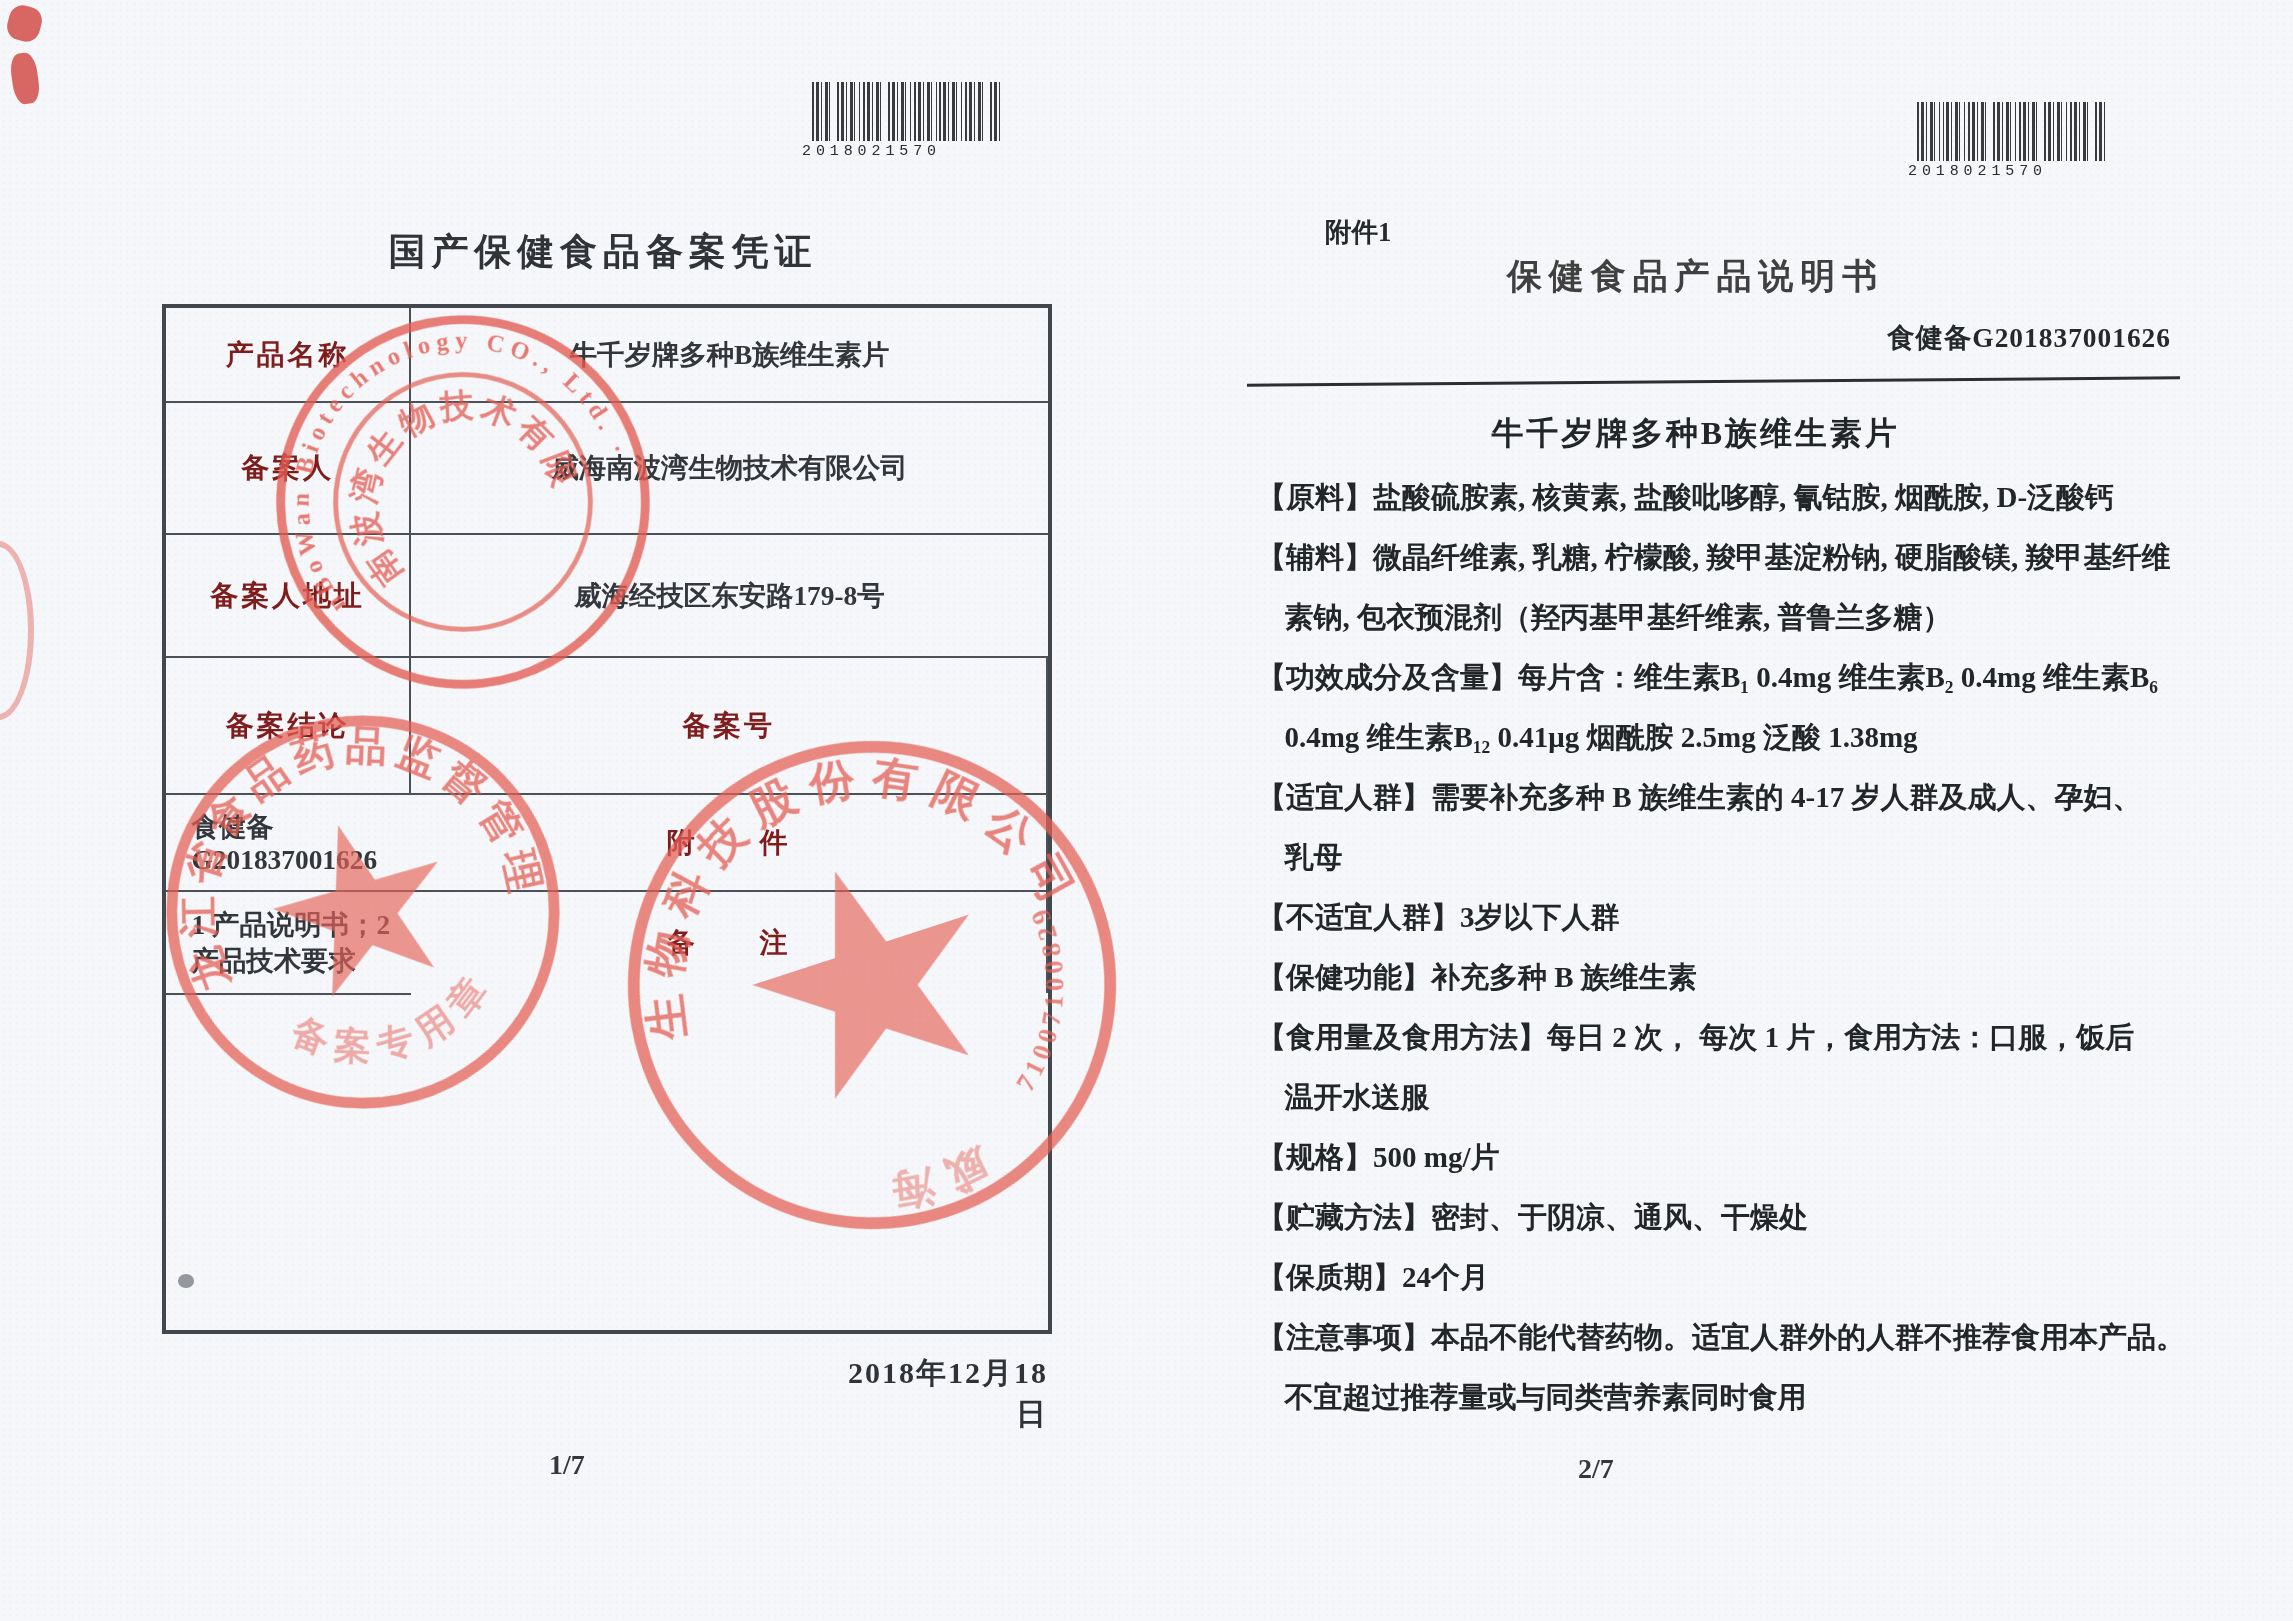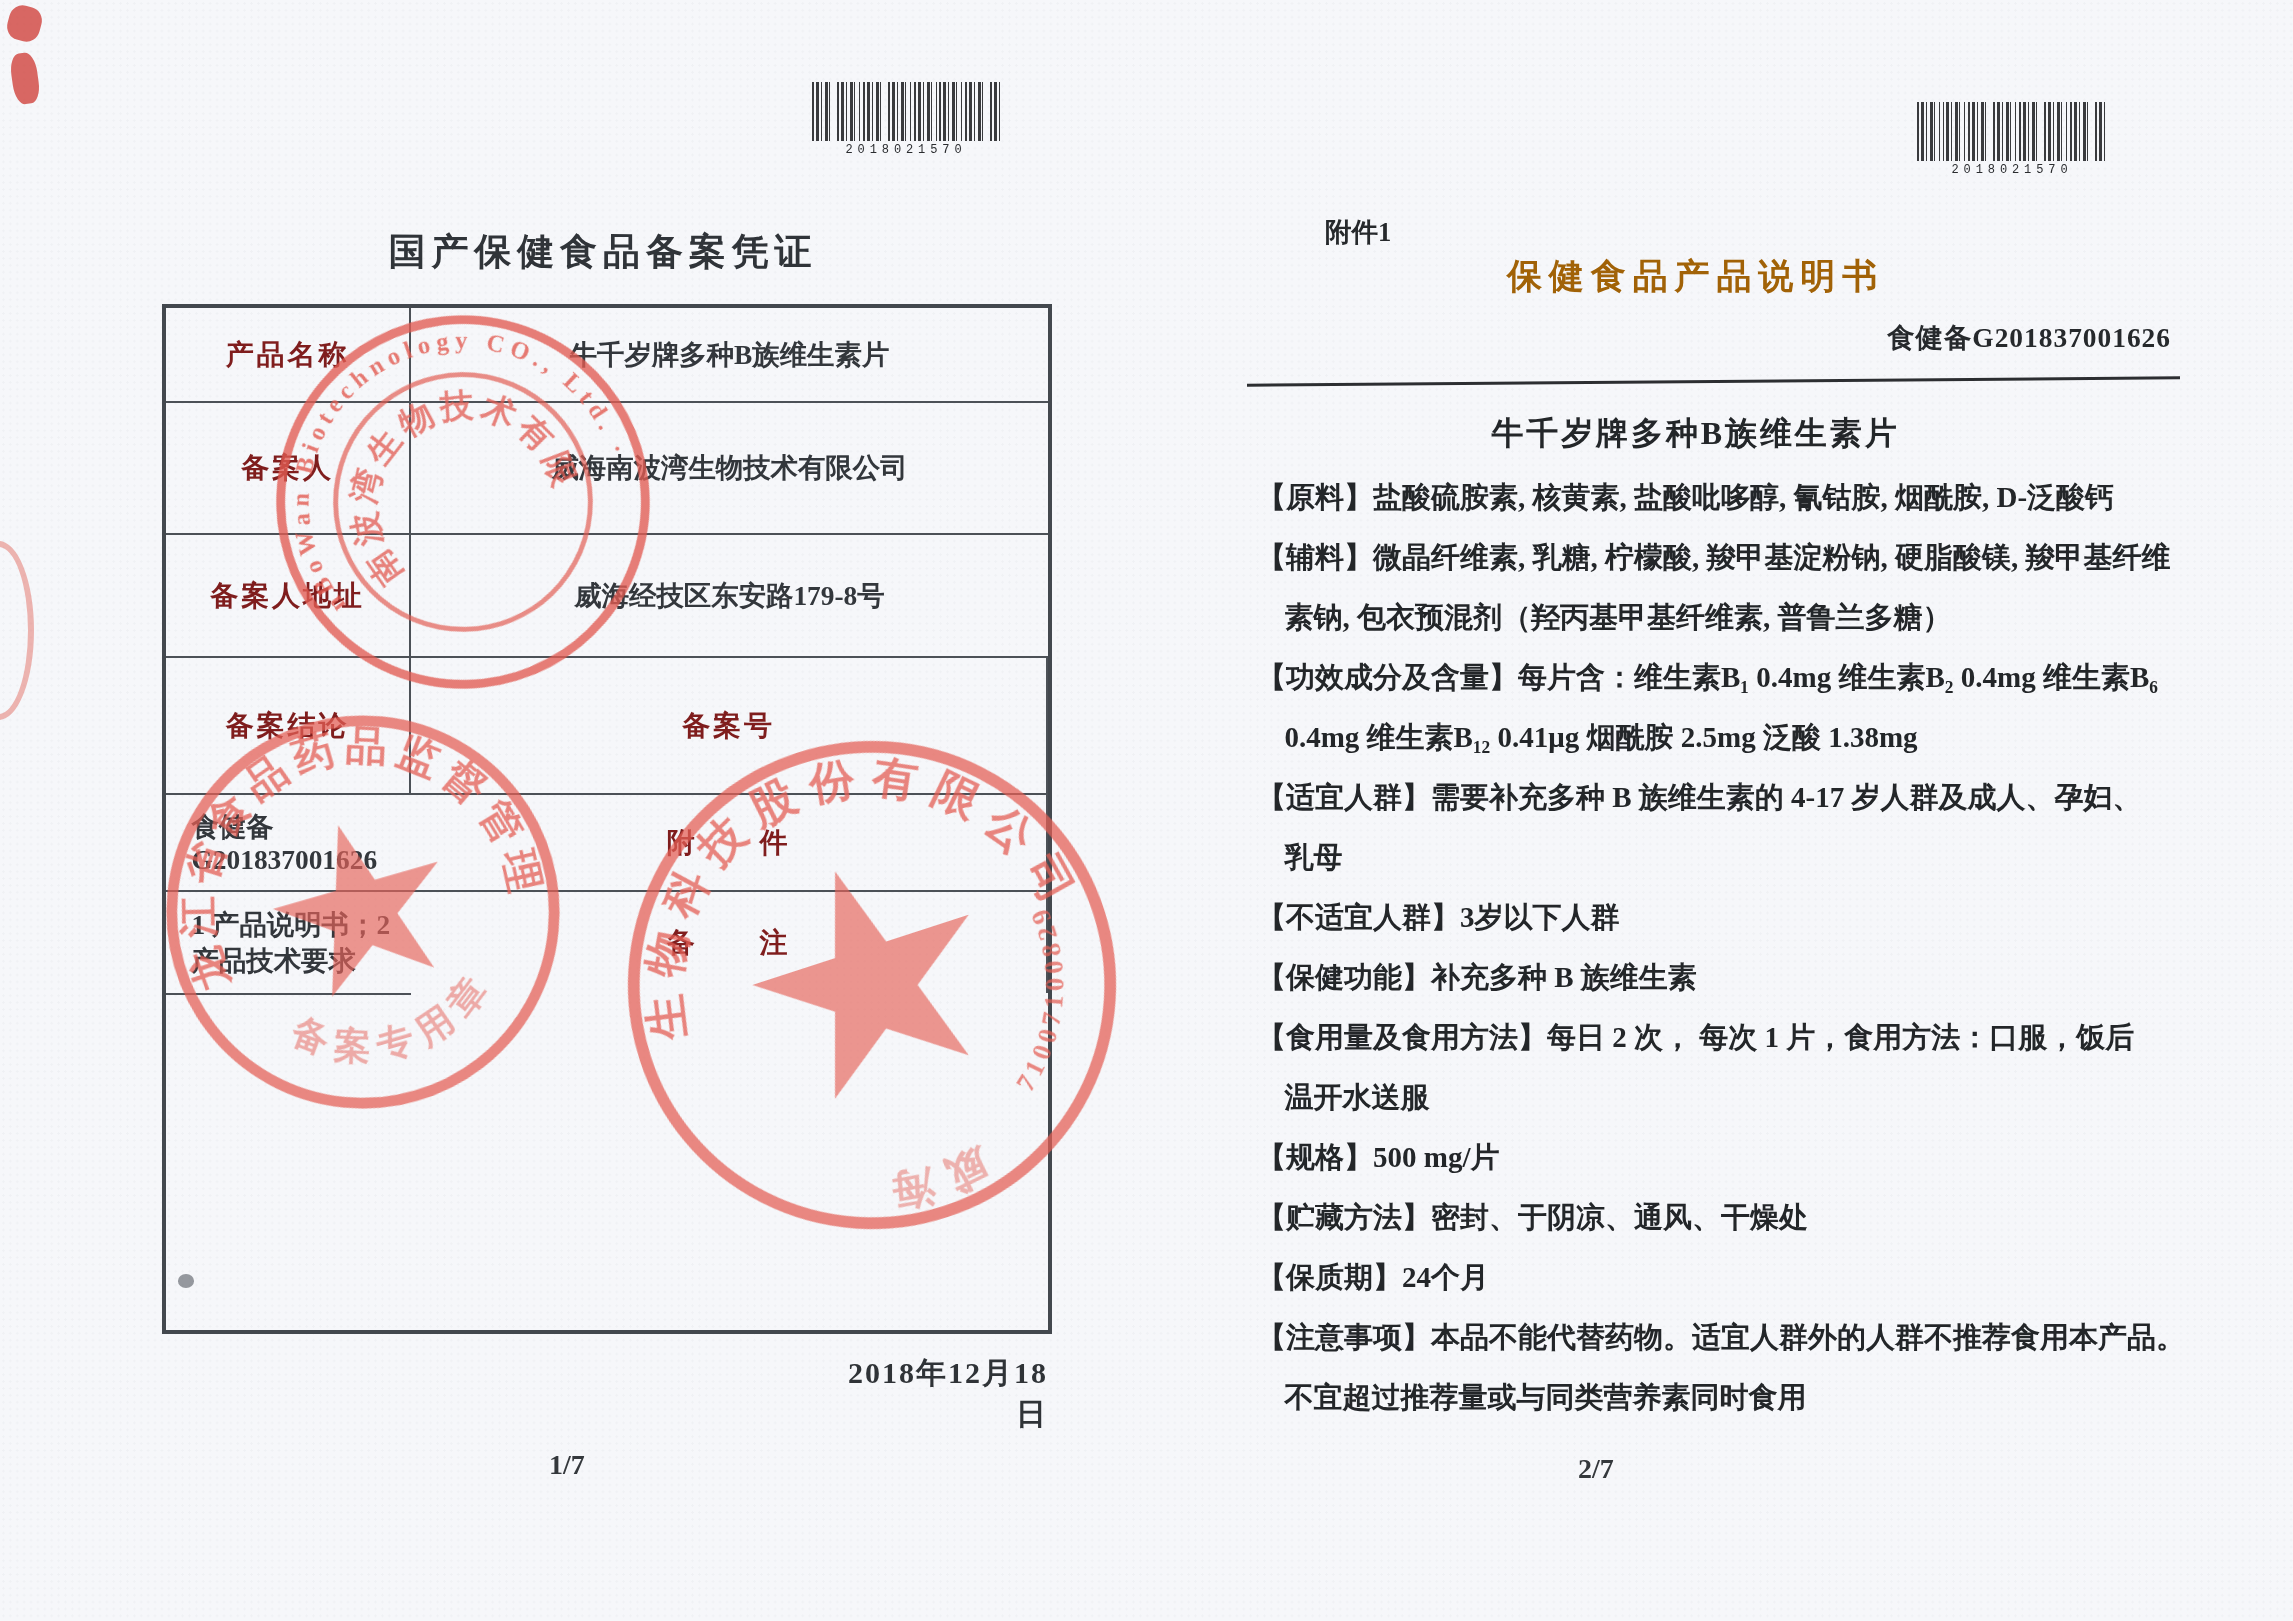--- a/index.html
+++ b/index.html
@@ -19,21 +19,21 @@
       #202124 0 2px, transparent 2px 3.9px,
       #202124 3.9px 6.9px, transparent 6.9px 8.8px,
       #202124 8.8px 9.8px, transparent 9.8px 12.7px,
       #202124 12.7px 15.7px, transparent 15.7px 16.7px,
       #202124 16.7px 17.6px, transparent 17.6px 21.6px,
       #202124 21.6px 22.5px, transparent 22.5px 25.5px);
     opacity:.88;
   }
   .barcode-num{
     font-family:"Liberation Mono","DejaVu Sans Mono",monospace;
-    font-size:12px;letter-spacing:4.9px;color:#2a2c2f;text-align:center;
+    font-size:15px;letter-spacing:4.9px;color:#2a2c2f;text-align:left;
   }
   
   .cert-title{
     width:882px;text-align:center;font-size:37px;font-weight:700;
     letter-spacing:5.9px;color:#303439;
   }
   .cert-table{
     width:882px;height:1022px;border:4.9px solid #43484e;
     display:grid;grid-template-columns:245px 1fr;
     grid-template-rows:93px 132px 123px 137px 97px 103px 1fr;
@@ -47,21 +47,21 @@
     font-size:27.4px;font-weight:700;color:#33373c;}
   .cell.val.left{justify-content:flex-start;padding-left:25.5px;}
   .cell.val.block{display:block;padding:11.8px 21.6px 0 23.5px;text-align:left;}
   .concl-line{font-size:27.4px;font-weight:700;line-height:51px;color:#33373c;}
   .concl-line.first{text-indent:2em;}
   .issue-date{font-size:30px;font-weight:700;letter-spacing:2px;color:#2f3337;}
   .page-num{font-size:28px;color:#34383c;font-weight:600;width:108px;}
   
   .att-label{font-size:26.5px;font-weight:700;color:#26292c;}
   .booklet-title{width:941px;text-align:center;font-size:35px;font-weight:700;
-    letter-spacing:6.9px;color:#a16207;}
+    letter-spacing:6.9px;color:#404040;}
   .record-num{width:946px;text-align:right;font-size:27.4px;font-weight:700;color:#26292c;letter-spacing:1px;}
   .head-rule{width:933px;border-top:3.9px solid #2c2e31;transform:rotate(-0.45deg);}
   .product-title{width:941px;text-align:center;font-size:32px;font-weight:700;
     letter-spacing:2.9px;color:#232629;}
   .spec{width:933px;}
   .spec-line{height:60px;line-height:60px;font-size:29px;font-weight:700;color:#232629;
     white-space:nowrap;overflow:visible;}
   .spec-line.cont{padding-left:27.4px;}
   
   .stamp{filter:blur(0.4px);opacity:.92;}

